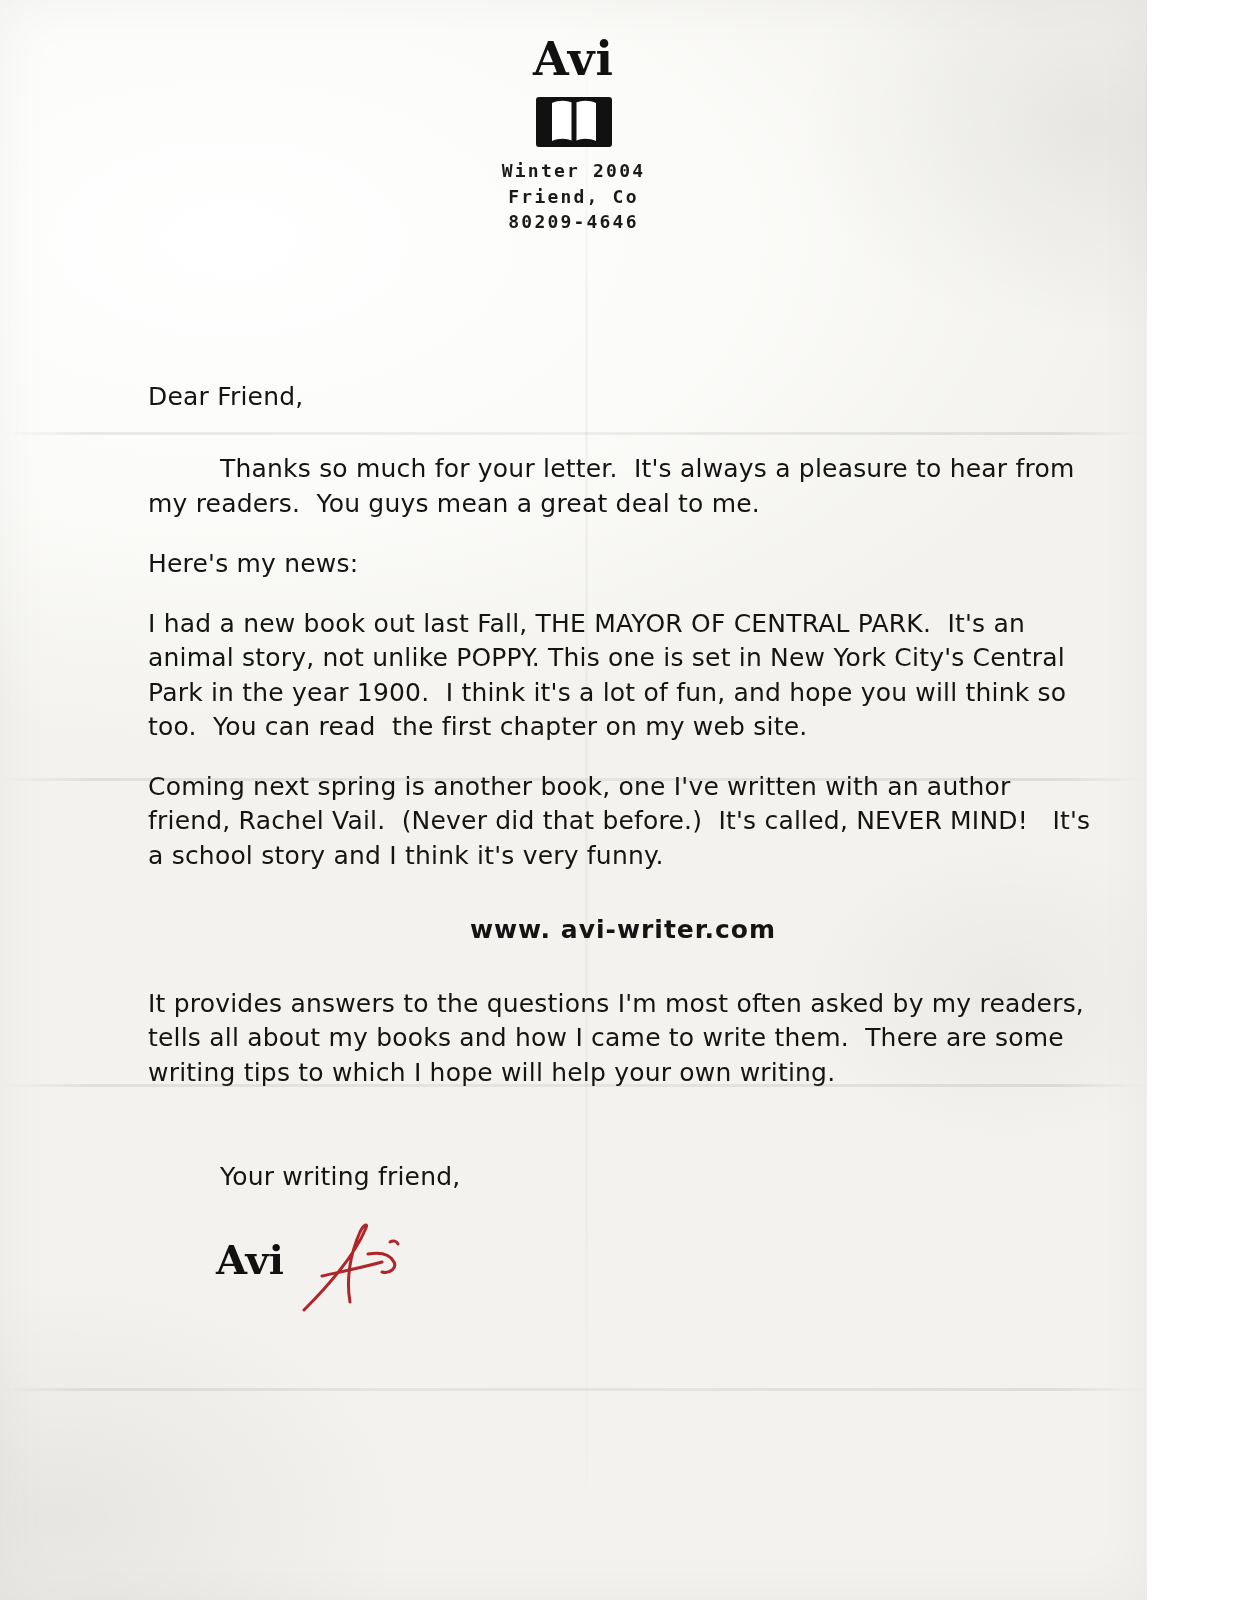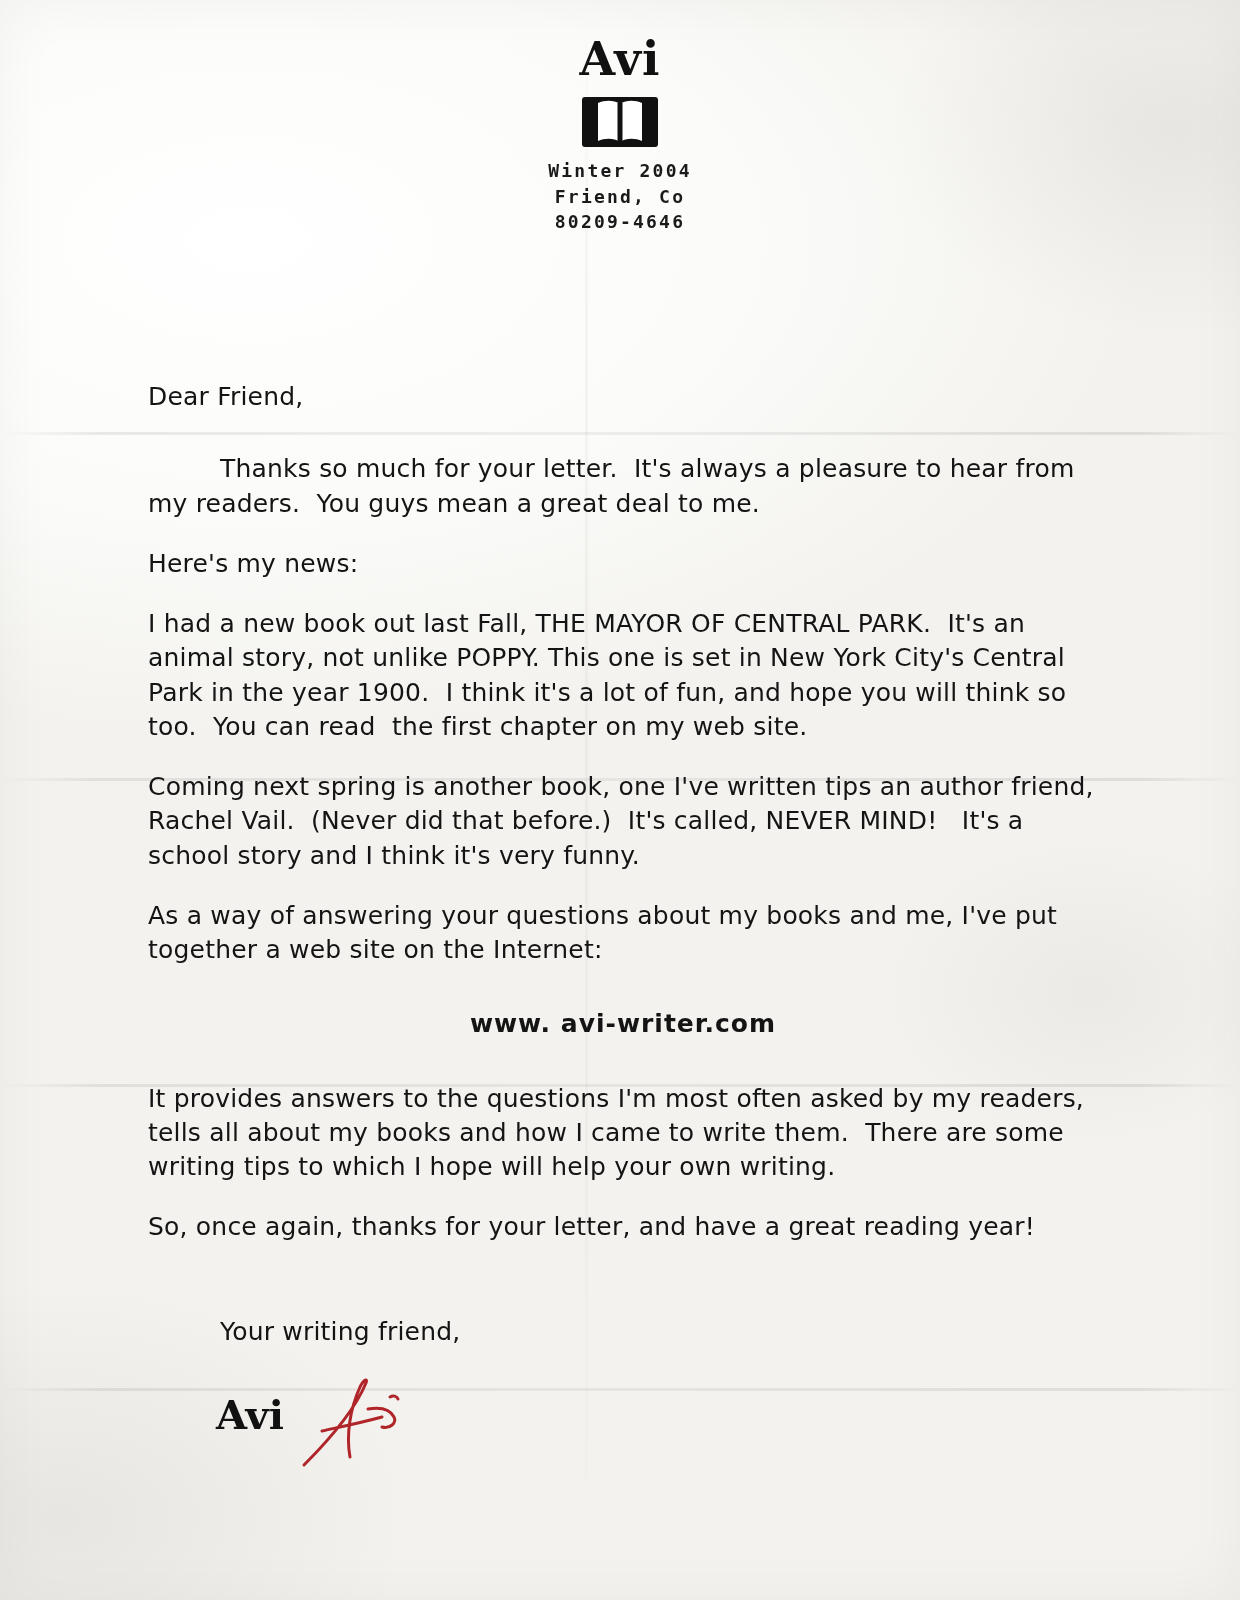--- a/index.html
+++ b/index.html
@@ -2,21 +2,21 @@
 <html><head>
 <meta charset="utf-8">
 <style>
   html, body {
     margin: 0;
     padding: 0;
     background: #ffffff;
   }
   .page {
     position: relative;
-    width: 1240px;
+    width: 1147px;
     height: 1600px;
     background:
       radial-gradient(ellipse 900px 500px at 20% 15%, #ffffff 0%, #fbfbf9 55%, #f3f2ee 100%),
       linear-gradient(180deg, #fdfdfb 0%, #f7f6f2 40%, #f2f1ec 100%);
     overflow: hidden;
     font-family: "DejaVu Sans Mono", monospace;
     color: #121212;
   }
 
   
@@ -180,25 +180,23 @@
       <div>Friend, Co</div>
       <div>80209-4646</div>
     </div>
   </header>
 
   <main class="body-copy">
     <p class="p salutation">Dear Friend,</p>
     <p class="p indent">Thanks so much for your letter.  It's always a pleasure to hear from my readers.  You guys mean a great deal to me.</p>
     <p class="p">Here's my news:</p>
     <p class="p">I had a new book out last Fall, THE MAYOR OF CENTRAL PARK.  It's an animal story, not unlike POPPY. This one is set in New York City's Central Park in the year 1900.  I think it's a lot of fun, and hope you will think so too.  You can read  the first chapter on my web site.</p>
-    <p class="p">Coming next spring is another book, one I've written tips an author friend, Rachel Vail.  (Never did that before.)  It's called, NEVER MIND!   It's a school story and I think it's very funny.</p>
-    <p class="p tight">As a way of answering your questions about my books and me, I've put together a web site on the Internet:</p>
+    <p class="p">Coming next spring is another book, one I've written with an author friend, Rachel Vail.  (Never did that before.)  It's called, NEVER MIND!   It's a school story and I think it's very funny.</p>
     <p class="p center">www. avi-writer.com</p>
     <p class="p">It provides answers to the questions I'm most often asked by my readers, tells all about my books and how I came to write them.  There are some writing tips to which I hope will help your own writing.</p>
-    <p class="p">So, once again, thanks for your letter, and have a great reading year!</p>
 
     <p class="p signoff">Your writing friend,</p>
 
     <div class="sig">
       <span class="sig-name">Avi</span>
       <span class="sig-mark">
         <svg viewBox="0 0 130 110" width="130" height="110" aria-hidden="true">
           <g fill="none" stroke="#b0252a" stroke-width="3" stroke-linecap="round">
             <path d="M10 92 C40 62, 62 34, 72 10 C74 5, 70 6, 66 14 C56 36, 52 62, 56 84"></path>
             <path d="M28 58 C46 54, 66 50, 88 44"></path>

